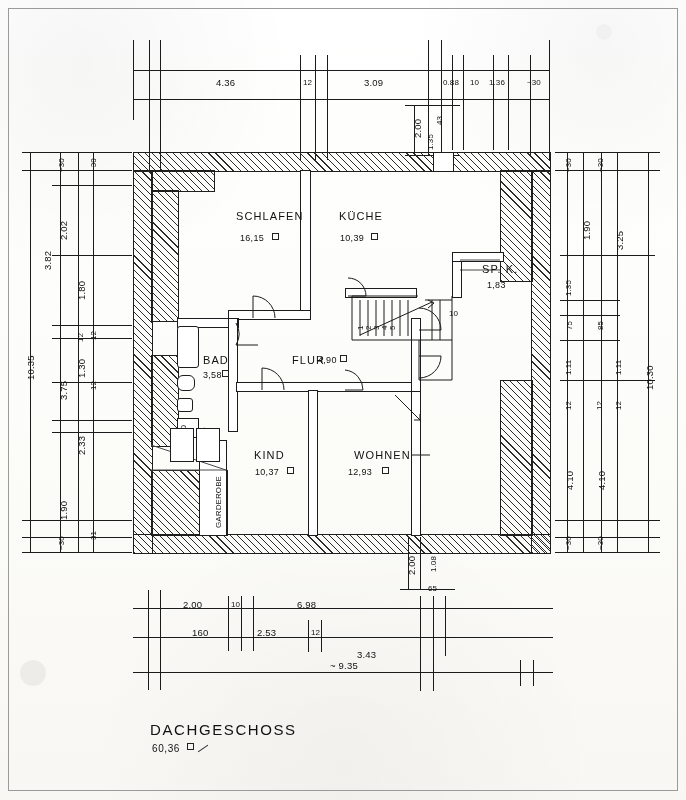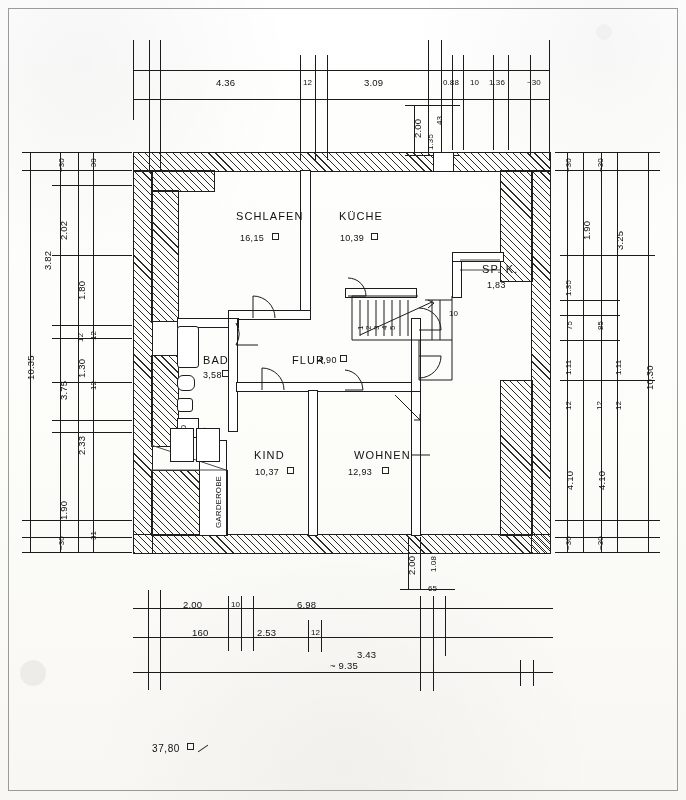--- a/index.html
+++ b/index.html
@@ -414,16 +414,17 @@
   <div class="lbl area" style="left:348px;top:468px;">12,93</div>
   <div class="sq" style="left:382px;top:467px;"></div>
 
   <div class="lbl dim-sm rot90" style="left:215px;top:528px;">GARDEROBE</div>
 
   <div class="lbl dim-sm rot90" style="left:180px;top:450px;">165/70</div>
   <div class="lbl dim-sm rot90" style="left:201px;top:448px;">80/80</div>
   <div class="wall" style="left:170px;top:428px;width:22px;height:32px;"></div>
   <div class="wall" style="left:196px;top:428px;width:22px;height:32px;"></div>
 
-  <div class="lbl title-area" style="left:152px;top:744px;">37,80</div>
+  <div class="lbl title" style="left:150px;top:722px;">DACHGESCHOSS</div>
+  <div class="lbl title-area" style="left:152px;top:744px;">60,36</div>
   <div class="sq" style="left:187px;top:743px;"></div>
   <div class="ln h thin" style="left:197px;top:748px;width:12px;transform:rotate(-35deg);"></div>
 </div>
 
 </body></html>

